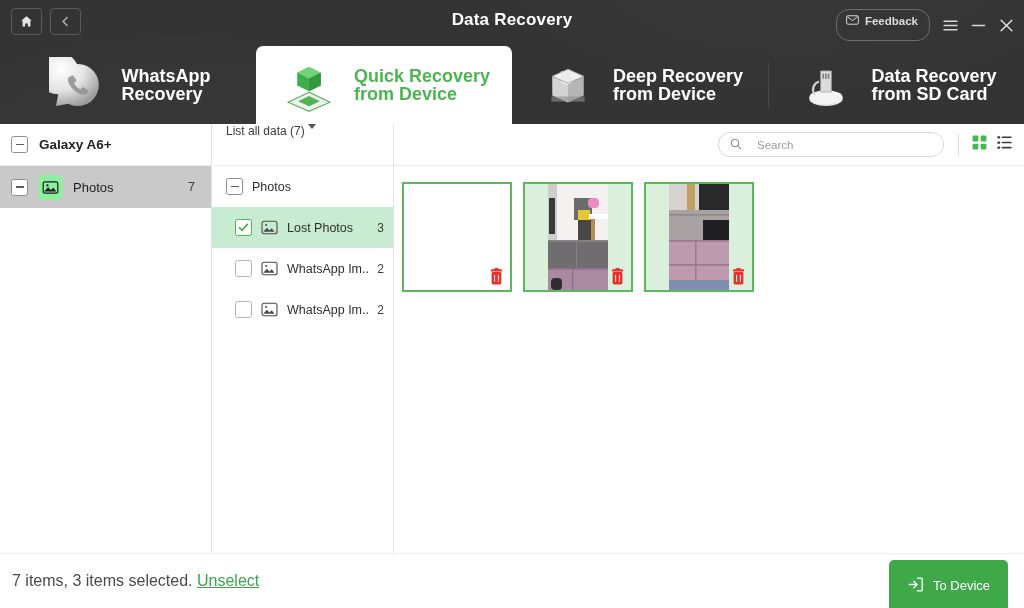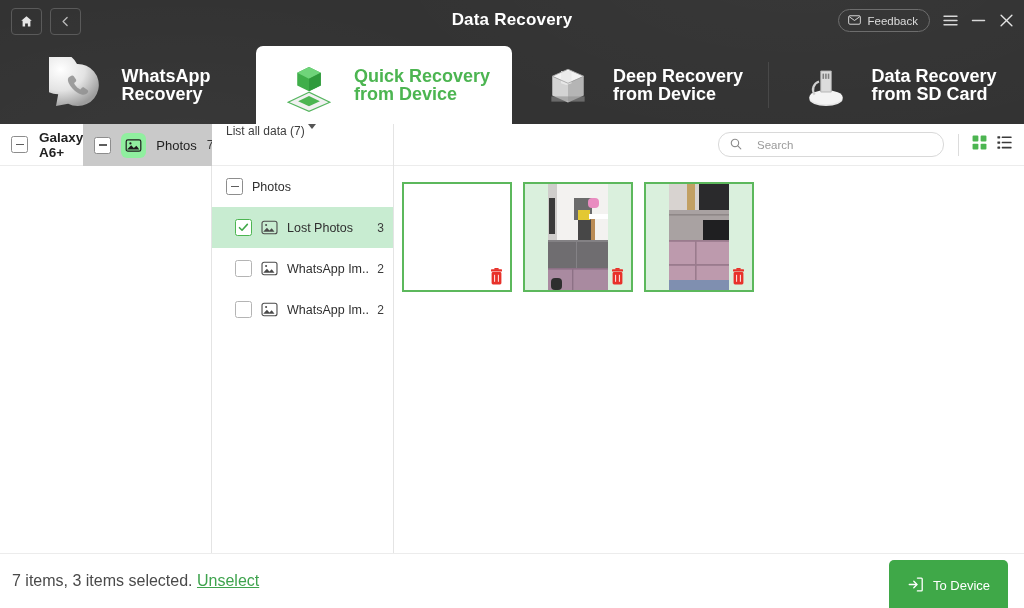--- a/index.html
+++ b/index.html
@@ -77,23 +77,24 @@
     align-items: center;
     gap: 13px;
   }
   .feedback-btn {
     display: flex;
     align-items: center;
     gap: 6px;
     border: 1px solid #6d6d6d;
     border-radius: 13px;
     height: 21px;
-    padding: 0 11px 0 9px;
+    padding: 0 11px 9px 9px;
     color: #dcdcdc;
     font-size: 11.5px;
+    font-weight: bold;
   }
   .winicon { color: #d8d8d8; display:flex; align-items:center; }
 
   
   .tabs {
     position: absolute;
     left: 0;
     top: 46px;
     width: 1024px;
     height: 78px;
@@ -142,21 +143,21 @@
     border-bottom: 1px solid #ececec;
   }
 
   
   .sidebar {
     width: 211px;
     flex: 0 0 211px;
     border-right: 1px solid #e4e4e4;
     background: #ffffff;
     display: flex;
-    flex-direction: row;
+    flex-direction: column;
   }
   .device-row {
     height: 41px;
     display: flex;
     align-items: center;
     gap: 11px;
     padding-left: 11px;
     border-bottom: 1px solid #ececec;
   }
   .device-name {

